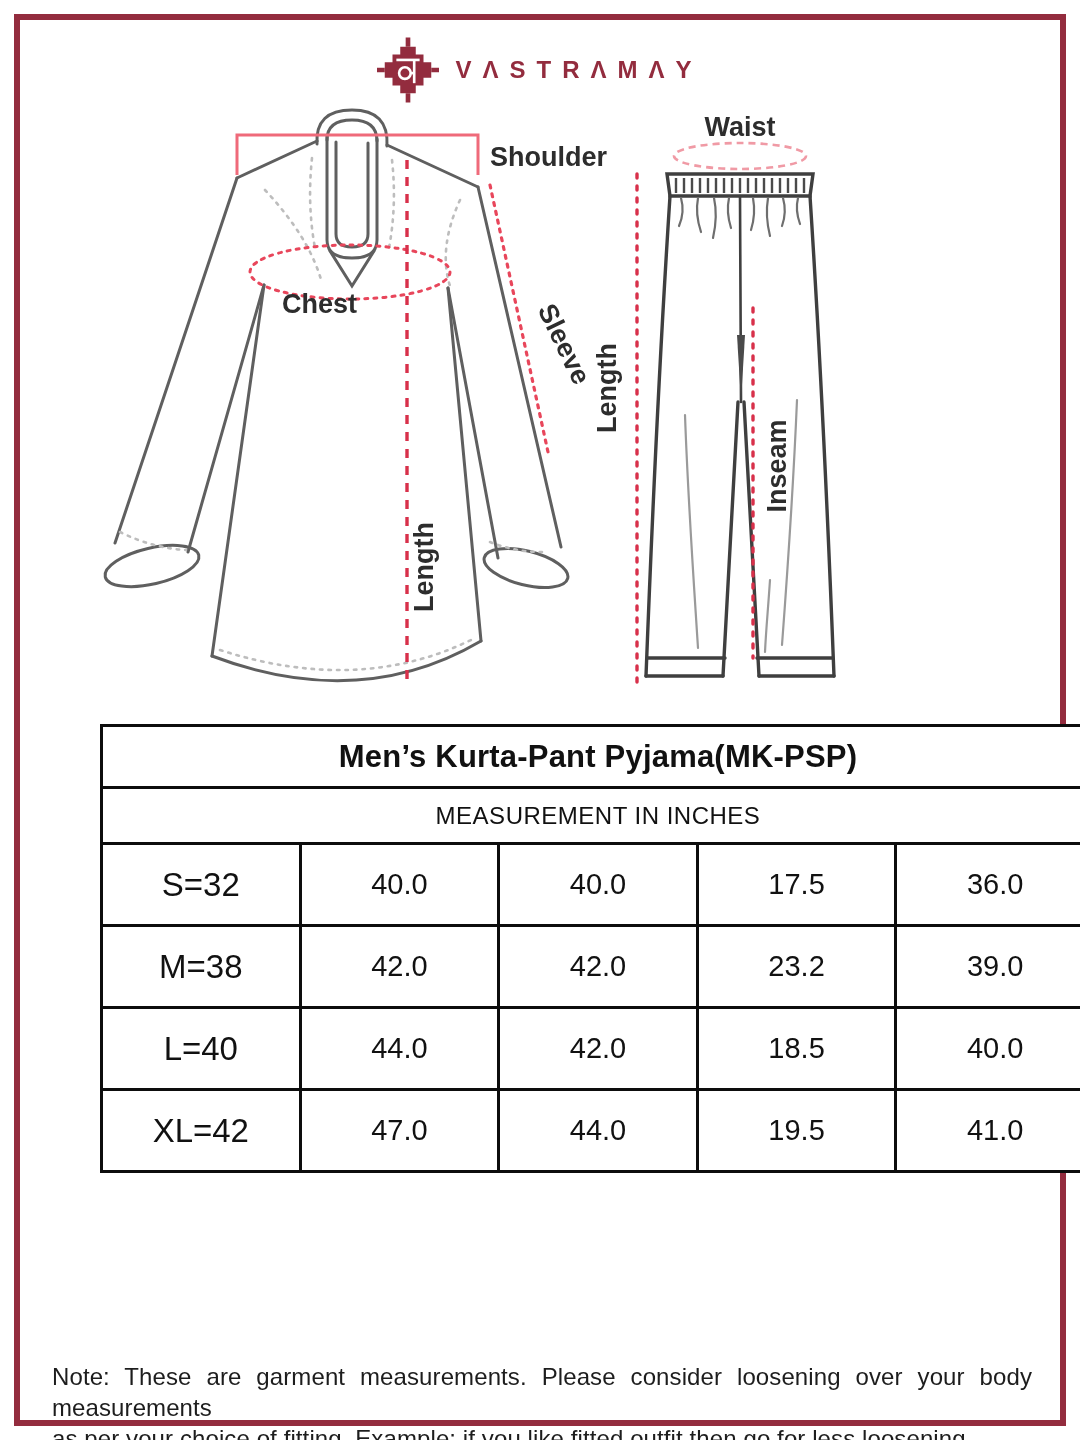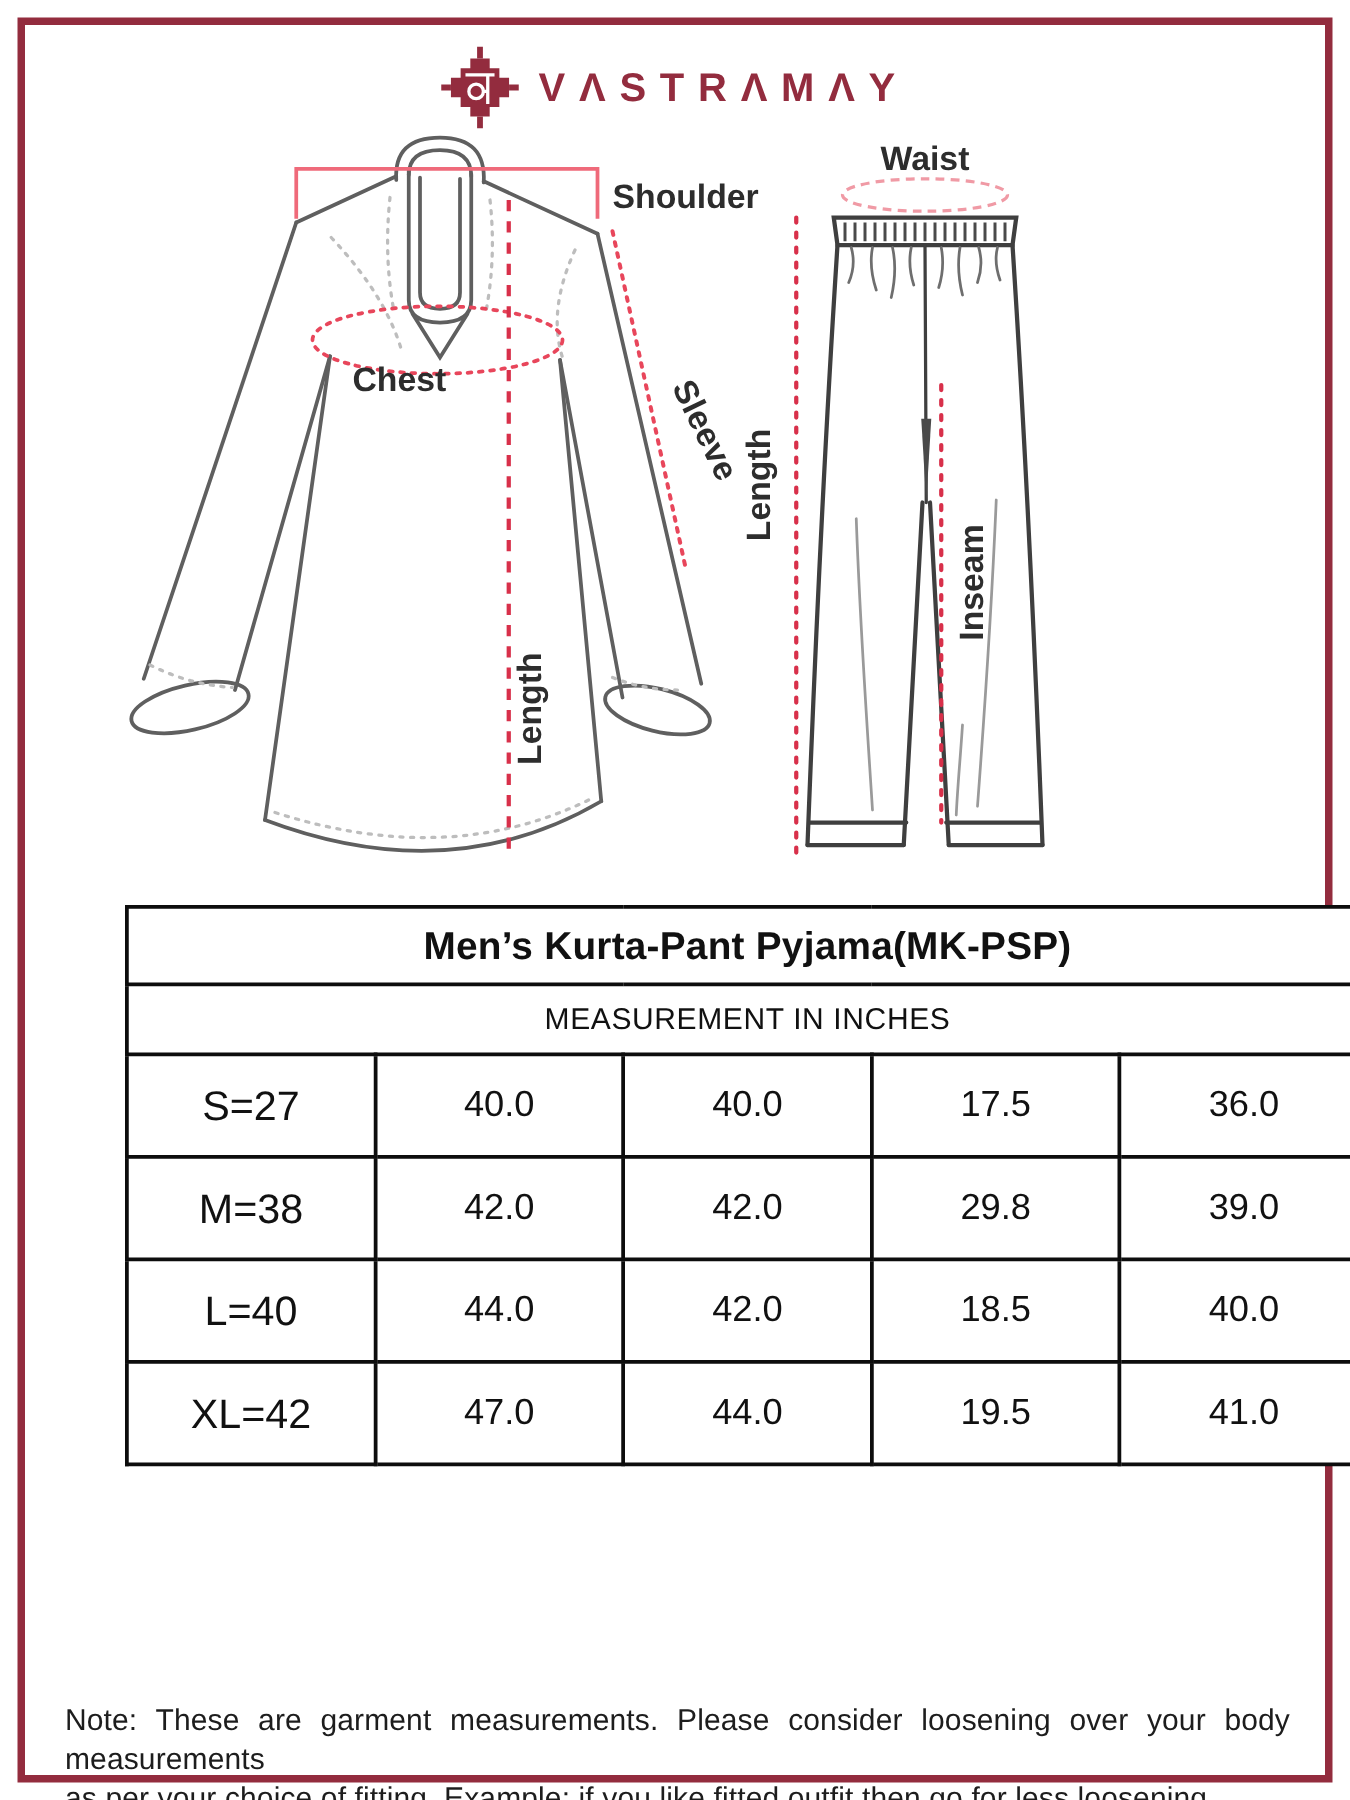--- a/index.html
+++ b/index.html
@@ -16,21 +16,21 @@
   }
   .frame{
     position:absolute;inset:14px;border:6px solid var(--maroon);pointer-events:none;
   }
   
   .logo-row{
     position:absolute;top:28px;left:0;right:0;height:84px;
     display:flex;align-items:center;justify-content:center;gap:16px;
   }
   .brand-text{
-    color:var(--maroon);font-size:32px;font-weight:600;letter-spacing:11px;
+    color:var(--maroon);font-size:24px;font-weight:600;letter-spacing:11px;
     font-family:"Liberation Sans", sans-serif;white-space:nowrap;
   }
   
   .diagram{position:absolute;left:60px;top:100px;width:960px;height:625px;}
   .diagram text{
     font-family:"Liberation Sans", sans-serif;font-size:27px;font-weight:600;fill:#2d2d2d;
   }
   
   .size-table{
     position:absolute;left:100px;top:724px;width:996px;
@@ -172,31 +172,31 @@
 
   <table class="size-table">
     <tbody>
         <tr class="row-title">
       <td colspan="5">Men’s Kurta-Pant Pyjama(MK-PSP)</td>
     </tr>
     <tr class="row-subtitle">
       <td colspan="5">MEASUREMENT IN INCHES</td>
     </tr>
     <tr class="row-data">
-      <td class="size-cell">S=27</td>
+      <td class="size-cell">S=32</td>
       <td>40.0</td>
       <td>40.0</td>
       <td>17.5</td>
       <td>36.0</td>
     </tr>
     <tr class="row-data">
       <td class="size-cell">M=38</td>
       <td>42.0</td>
       <td>42.0</td>
-      <td>29.8</td>
+      <td>23.2</td>
       <td>39.0</td>
     </tr>
     <tr class="row-data">
       <td class="size-cell">L=40</td>
       <td>44.0</td>
       <td>42.0</td>
       <td>18.5</td>
       <td>40.0</td>
     </tr>
     <tr class="row-data">

